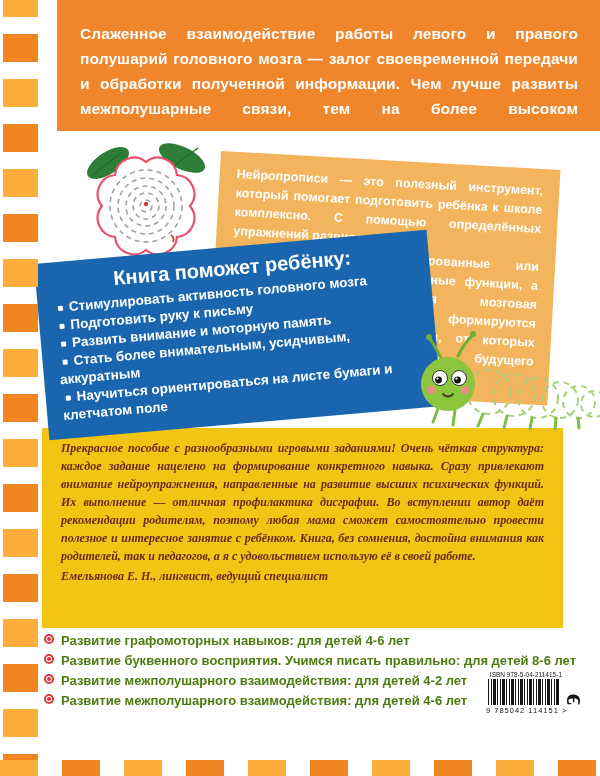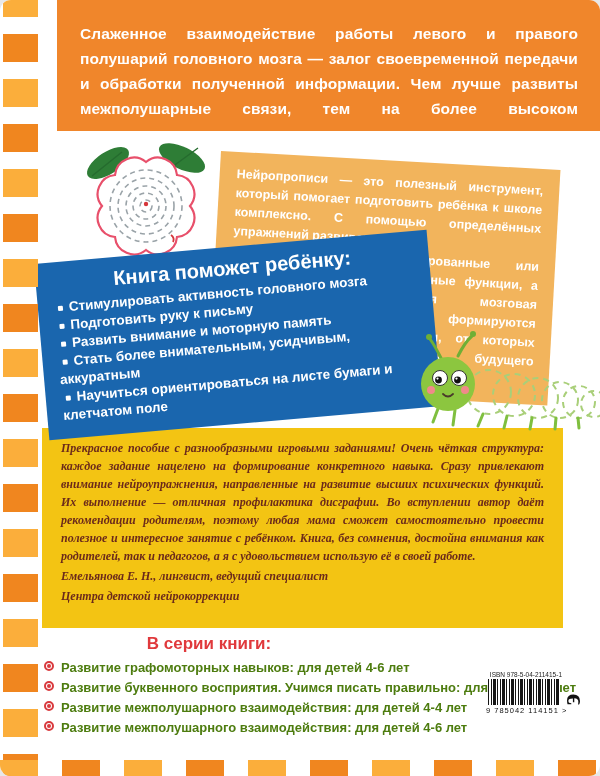--- a/index.html
+++ b/index.html
@@ -1,20 +1,19 @@
 <!DOCTYPE html>
 <html><head>
 <meta charset="utf-8">
 <style>
   html,body{margin:0;padding:0;background:#e8e8e8;}
   .page{
     position:relative;width:600px;height:776px;margin:0 auto;
     background:#ffffff;overflow:hidden;
     font-family:"Liberation Sans", sans-serif;
-    border-radius:11px;
   }
   
   .stripe-col{position:absolute;left:3px;top:-11px;width:35px;display:flex;flex-direction:column;gap:17px;z-index:5;}
   .stripe-col .blk{height:28px;width:35px;}
   .stripe-row{position:absolute;left:0;bottom:0;height:16px;width:600px;z-index:5;}
   .stripe-row .blk{position:absolute;bottom:0;width:38px;height:16px;}
   .c-light{background:#FBAE3B;}
   .c-dark{background:#F0861F;}
   
   .header-band{
@@ -218,36 +217,34 @@
     <circle cx="16.5" cy="52.6" r="1.1" fill="#fff"></circle>
     <circle cx="35.5" cy="52.6" r="1.1" fill="#fff"></circle>
     <circle cx="10" cy="64" r="4" fill="#F08A8A"></circle>
     <circle cx="44" cy="64" r="4" fill="#F08A8A"></circle>
     <path d="M22 68 Q27 73 32 68" stroke="#4A3B2A" stroke-width="1.8" fill="none" stroke-linecap="round"></path>
   </svg>
 
   <div class="review-box">
     <p>Прекрасное пособие с разнообразными игровыми заданиями! Очень чёткая структура: каждое задание нацелено на формирование конкретного навыка. Сразу привлекают внимание нейроупражнения, направленные на развитие высших психических функций. Их выполнение — отличная профилактика дисграфии. Во вступлении автор даёт рекомендации родителям, поэтому любая мама сможет самостоятельно провести полезное и интересное занятие с ребёнком. Книга, без сомнения, достойна внимания как родителей, так и педагогов, а я с удовольствием использую её в своей работе.</p>
     <p class="review-sign">Емельянова Е. Н., лингвист, ведущий специалист</p>
-    <p class="review-sign">Центра детской нейрокоррекции</p>
   </div>
 
   <div class="series">
-    <h3>В серии книги:</h3>
     <div class="series-item">
         <span class="series-bullet"></span>
         <span>Развитие графомоторных навыков: для детей 4-6 лет</span>
       </div>
     <div class="series-item">
         <span class="series-bullet"></span>
-        <span>Развитие буквенного восприятия. Учимся писать правильно: для детей 6-6 лет</span>
-      </div>
-    <div class="series-item">
-        <span class="series-bullet"></span>
-        <span>Развитие межполушарного взаимодействия: для детей 4-4 лет</span>
+        <span>Развитие буквенного восприятия. Учимся писать правильно: для детей 8-6 лет</span>
+      </div>
+    <div class="series-item">
+        <span class="series-bullet"></span>
+        <span>Развитие межполушарного взаимодействия: для детей 4-2 лет</span>
       </div>
     <div class="series-item">
         <span class="series-bullet"></span>
         <span>Развитие межполушарного взаимодействия: для детей 4-6 лет</span>
       </div>
   </div>
 
   <div class="barcode-block">
     <div class="isbn-label">ISBN 978-5-04-211415-1</div>
     <div class="bars"></div>

